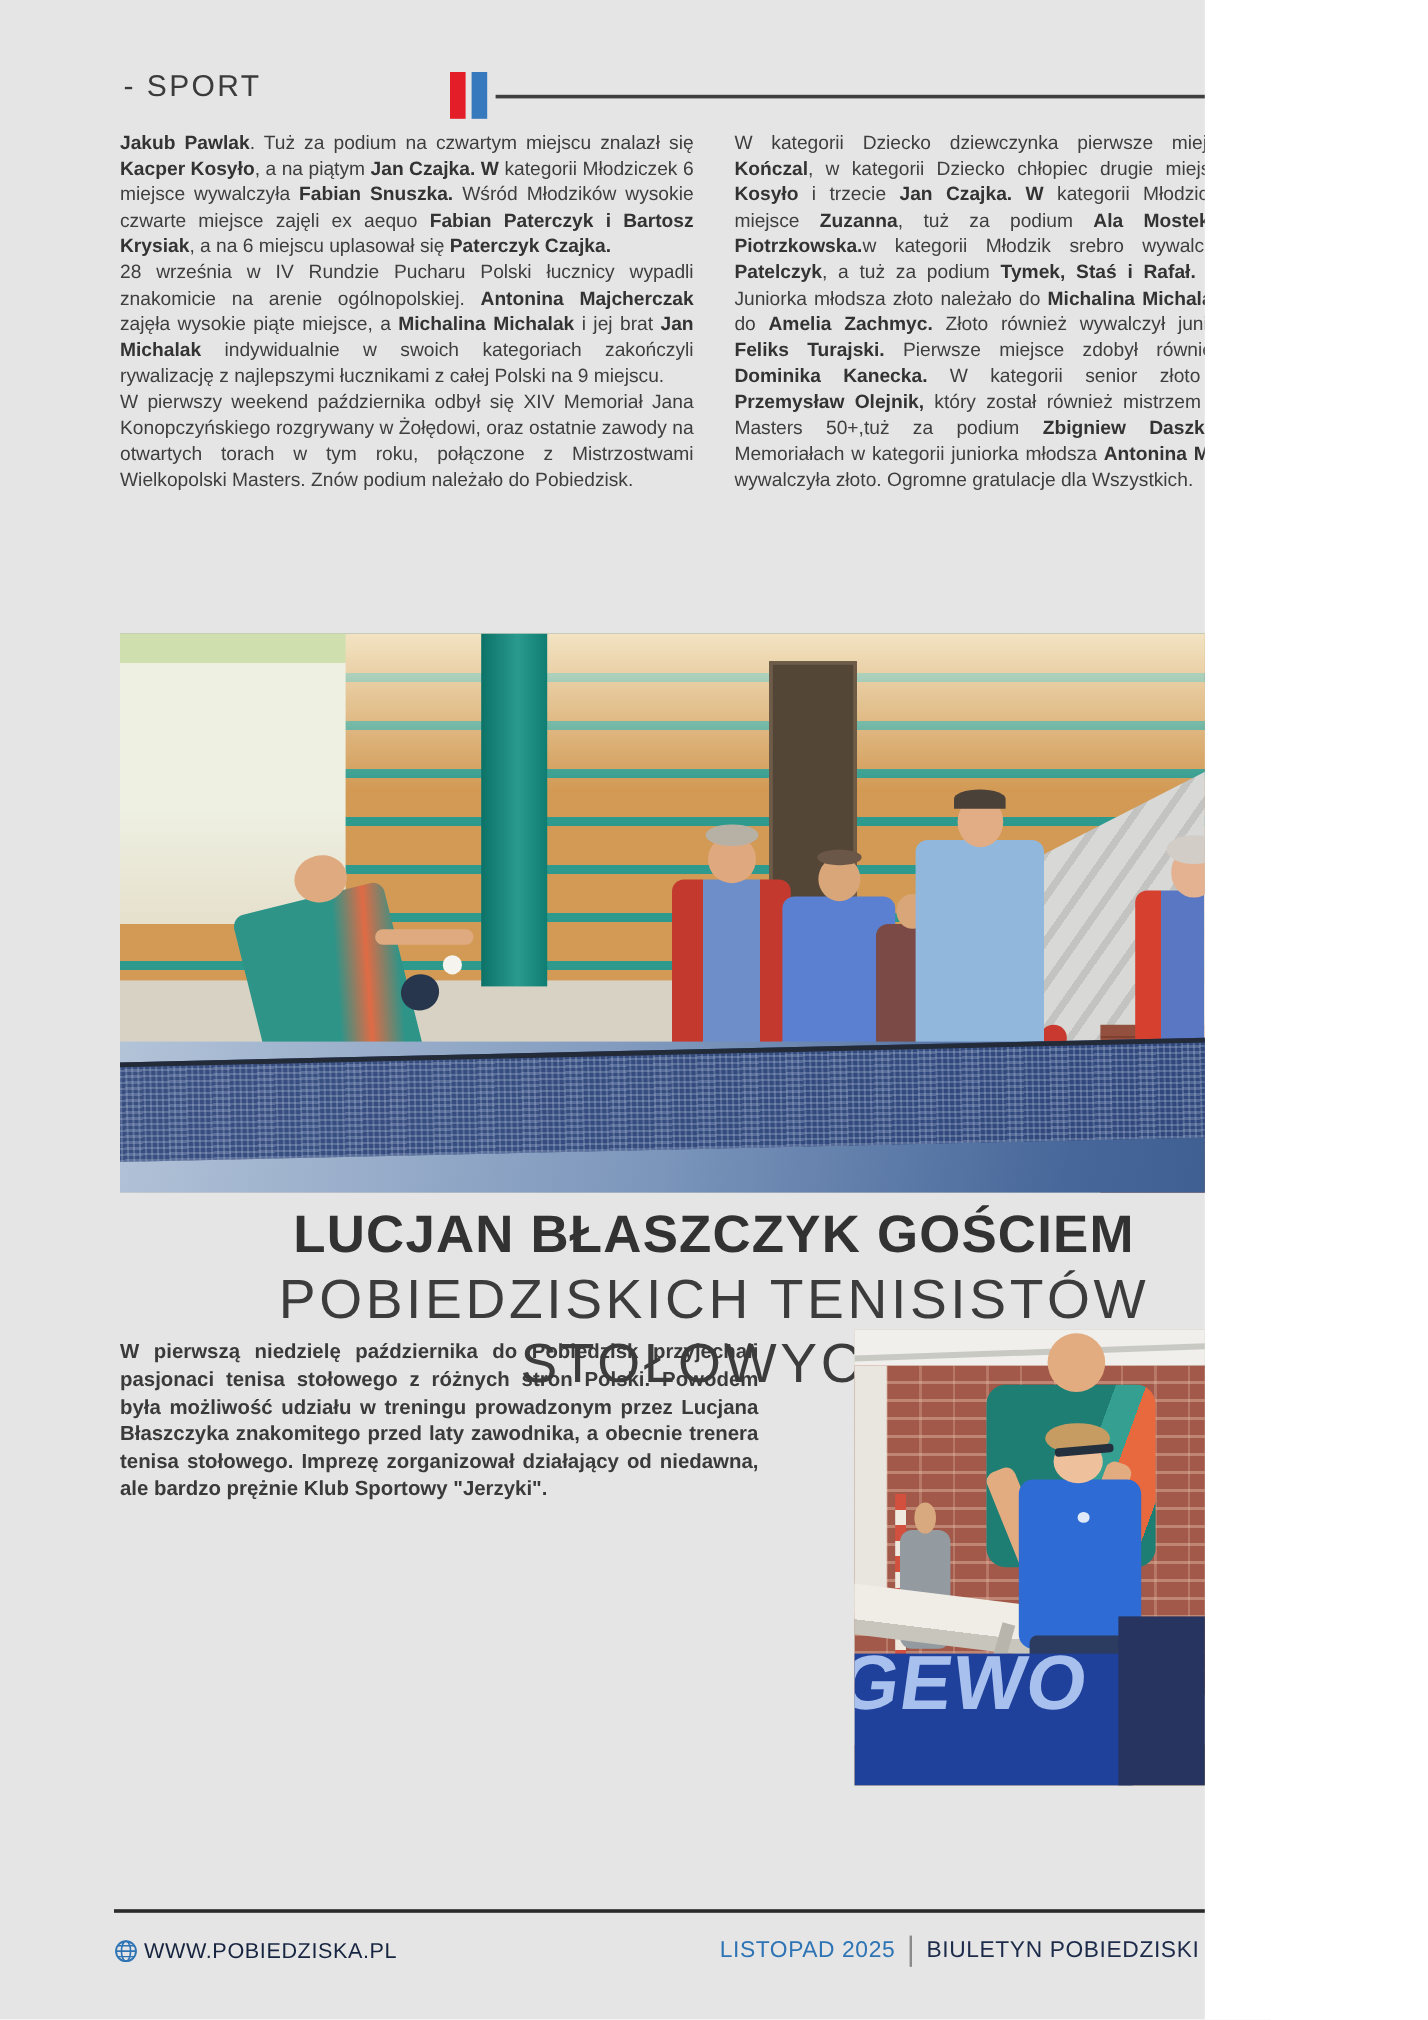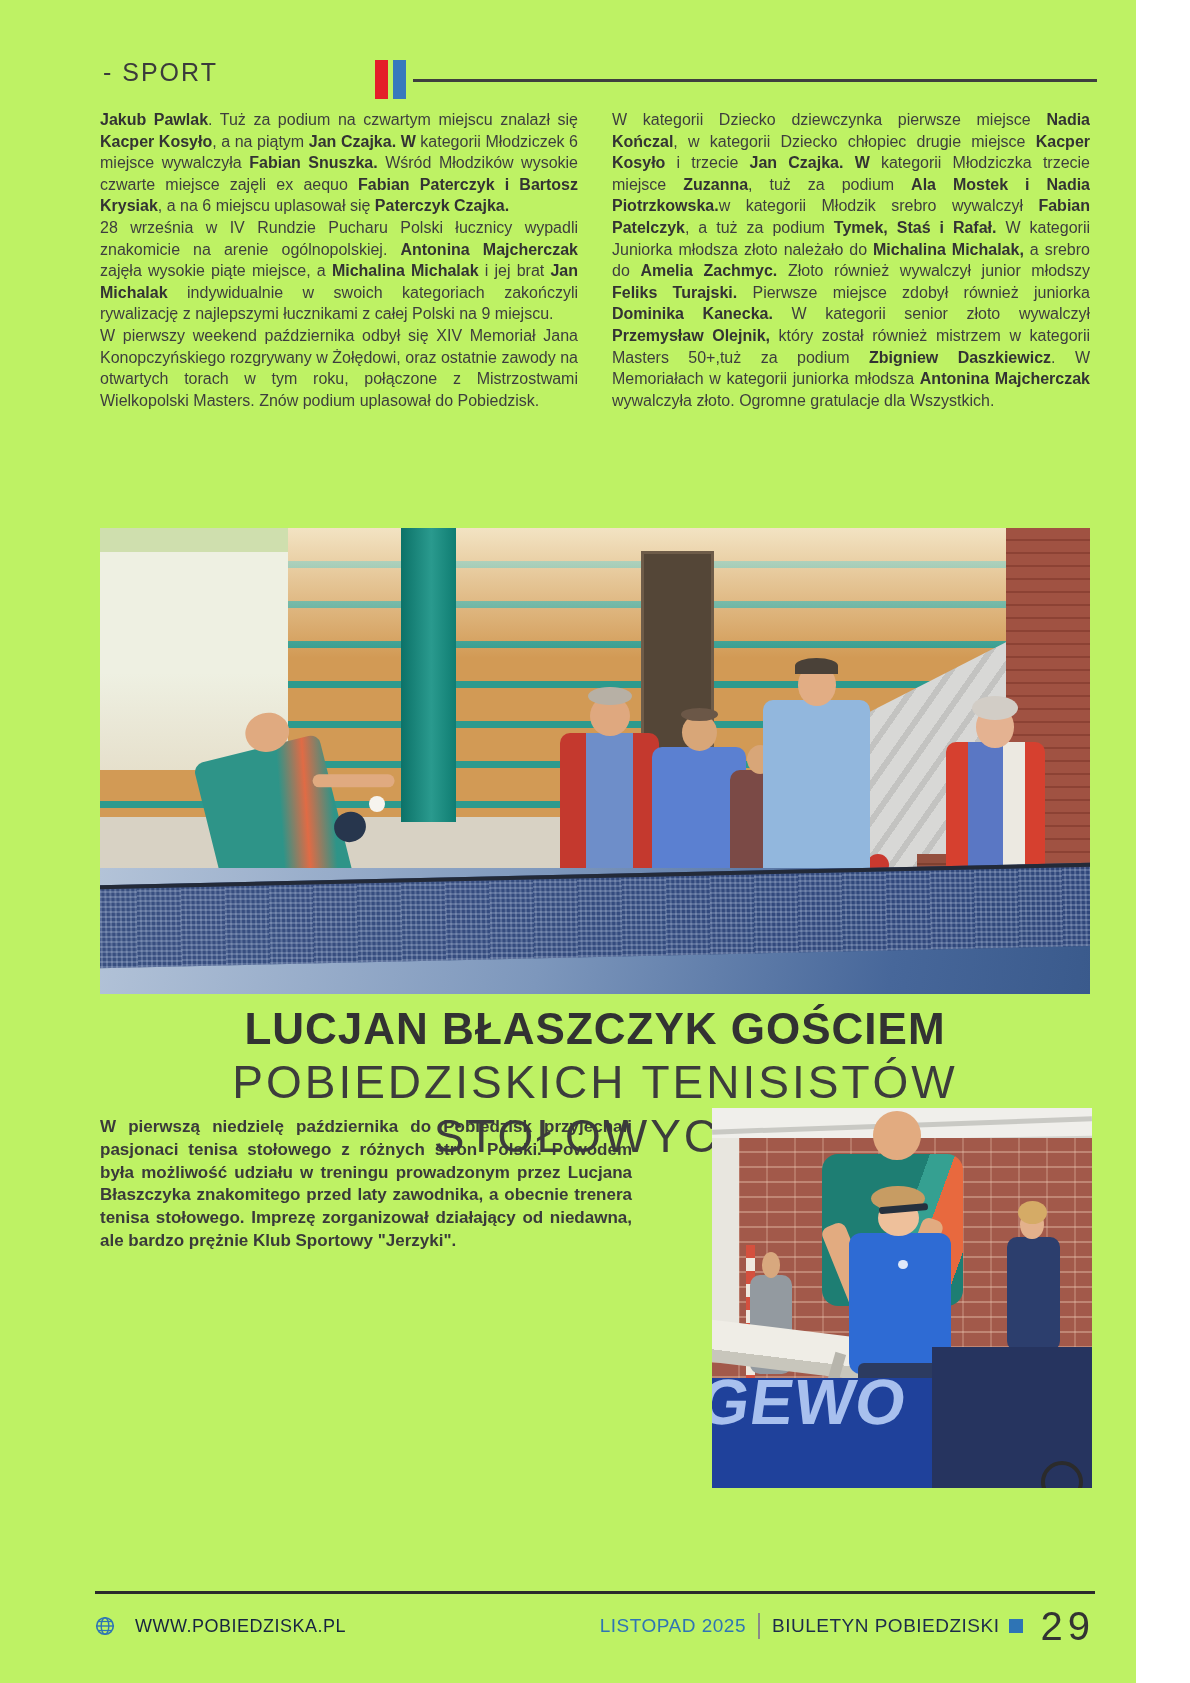--- a/index.html
+++ b/index.html
@@ -1,16 +1,16 @@
 <!DOCTYPE html>
 <html><head>
 <meta charset="utf-8">
 <style>
   html,body{margin:0;padding:0;background:#fff;}
-  .page{position:relative;width:1136px;height:1683px;background:#bef264;
+  .page{position:relative;width:1004px;height:1683px;background:#e5e5e5;
         font-family:"Liberation Sans",sans-serif;color:#3d3d3d;overflow:hidden;}
   .abs{position:absolute;}
   
   .sport-label{left:103px;top:58px;font-size:25px;letter-spacing:2px;color:#3b3b3b;}
   .flag-red{left:375px;top:60px;width:13px;height:39px;background:#e41e29;}
   .flag-blue{left:393px;top:60px;width:13px;height:39px;background:#3779bd;}
   .hrule{left:413px;top:79px;width:684px;height:3px;background:#3f3f3f;}
   
   .col{position:absolute;text-align:justify;font-size:16px;line-height:21.6px;color:#3e3e3e;}
   .col p{margin:0;}
@@ -79,42 +79,42 @@
   .cover{left:58%;top:63%;width:42%;height:37%;background:#26345f;}
   .wheel{right:2.5%;bottom:-4%;width:34px;height:34px;border:4px solid #2b2b2b;border-radius:50%;background:transparent;}
   .hband{left:44%;top:25.5%;width:13%;height:1.8%;background:#25303e;transform:rotate(-5deg);border-radius:3px;}
   .armL{left:32.5%;top:30%;width:6.5%;height:24%;background:#e2ab80;border-radius:8px;transform:rotate(-22deg);}
   .dot{left:49%;top:40%;width:2.6%;height:2.4%;background:rgba(255,255,255,.85);border-radius:50%;}
   .leg{top:80%;width:5%;height:14%;background:#e7b78e;border-radius:4px;}
   .shorts{left:38.5%;top:67%;width:22%;height:15%;background:#2c3b60;border-radius:6px;}
   
   .frule{left:95px;top:1591px;width:1000px;height:3px;background:#2b2b2b;}
   .footer{left:95px;top:1600px;width:1000px;height:52px;display:flex;align-items:center;}
-  .site{margin-left:20px;font-size:18px;letter-spacing:.5px;color:#16243f;}
+  .site{margin-left:5px;font-size:18px;letter-spacing:.5px;color:#16243f;}
   .fspace{flex:1;}
   .issue{font-size:19px;color:#2e74b5;letter-spacing:.5px;}
   .fsep{width:2px;height:26px;background:#8a8a8a;margin:0 12px;}
   .bulletin{font-size:19px;color:#1c2b4a;letter-spacing:.5px;}
   .bsq{width:14px;height:14px;background:#2e74b5;margin-left:9px;}
   .pageno{font-size:40px;font-weight:400;color:#333;letter-spacing:5px;margin-left:18px;}
 </style>
 </head>
 <body>
 
 <div class="page">
 
   <div class="abs sport-label">- SPORT</div>
   <div class="abs flag-red"></div>
   <div class="abs flag-blue"></div>
   <div class="abs hrule"></div>
 
   <div class="col col-left">
     <p><b>Jakub Pawlak</b>. Tuż za podium na czwartym miejscu znalazł się <b>Kacper Kosyło</b>, a na piątym <b>Jan Czajka. W</b> kategorii Młodziczek 6 miejsce wywalczyła <b>Fabian Snuszka.</b> Wśród Młodzików wysokie czwarte miejsce zajęli ex aequo <b>Fabian Paterczyk i Bartosz Krysiak</b>, a na 6 miejscu uplasował się <b>Paterczyk Czajka.</b></p>
     <p>28 września w IV Rundzie Pucharu Polski łucznicy wypadli znakomicie na arenie ogólnopolskiej. <b>Antonina Majcherczak</b> zajęła wysokie piąte miejsce, a <b>Michalina Michalak</b> i jej brat <b>Jan Michalak</b> indywidualnie w swoich kategoriach zakończyli rywalizację z najlepszymi łucznikami z całej Polski na 9 miejscu.</p>
-    <p>W pierwszy weekend października odbył się XIV Memoriał Jana Konopczyńskiego rozgrywany w Żołędowi, oraz ostatnie zawody na otwartych torach w tym roku, połączone z Mistrzostwami Wielkopolski Masters. Znów podium uplasował do Pobiedzisk.</p>
+    <p>W pierwszy weekend października odbył się XIV Memoriał Jana Konopczyńskiego rozgrywany w Żołędowi, oraz ostatnie zawody na otwartych torach w tym roku, połączone z Mistrzostwami Wielkopolski Masters. Znów podium należało do Pobiedzisk.</p>
   </div>
   <div class="col col-right">
     <p>W kategorii Dziecko dziewczynka pierwsze miejsce <b>Nadia Kończal</b>, w kategorii Dziecko chłopiec drugie miejsce <b>Kacper Kosyło</b> i trzecie <b>Jan Czajka. W</b> kategorii Młodziczka trzecie miejsce <b>Zuzanna</b>, tuż za podium <b>Ala Mostek i Nadia Piotrzkowska.</b>w kategorii Młodzik srebro wywalczył <b>Fabian Patelczyk</b>, a tuż za podium <b>Tymek, Staś i Rafał.</b> W kategorii Juniorka młodsza złoto należało do <b>Michalina Michalak,</b> a srebro do <b>Amelia Zachmyc.</b> Złoto również wywalczył junior młodszy <b>Feliks Turajski.</b> Pierwsze miejsce zdobył również juniorka <b>Dominika Kanecka.</b> W kategorii senior złoto wywalczył <b>Przemysław Olejnik,</b> który został również mistrzem w kategorii Masters 50+,tuż za podium <b>Zbigniew Daszkiewicz</b>. W Memoriałach w kategorii juniorka młodsza <b>Antonina Majcherczak</b> wywalczyła złoto. Ogromne gratulacje dla Wszystkich.</p>
   </div>
 
   <div class="photo" id="photo1">
     <div class="ly w1"></div>
     <div class="ly sky"></div>
     <div class="ly colm"></div>
     <div class="ly stair"></div>

